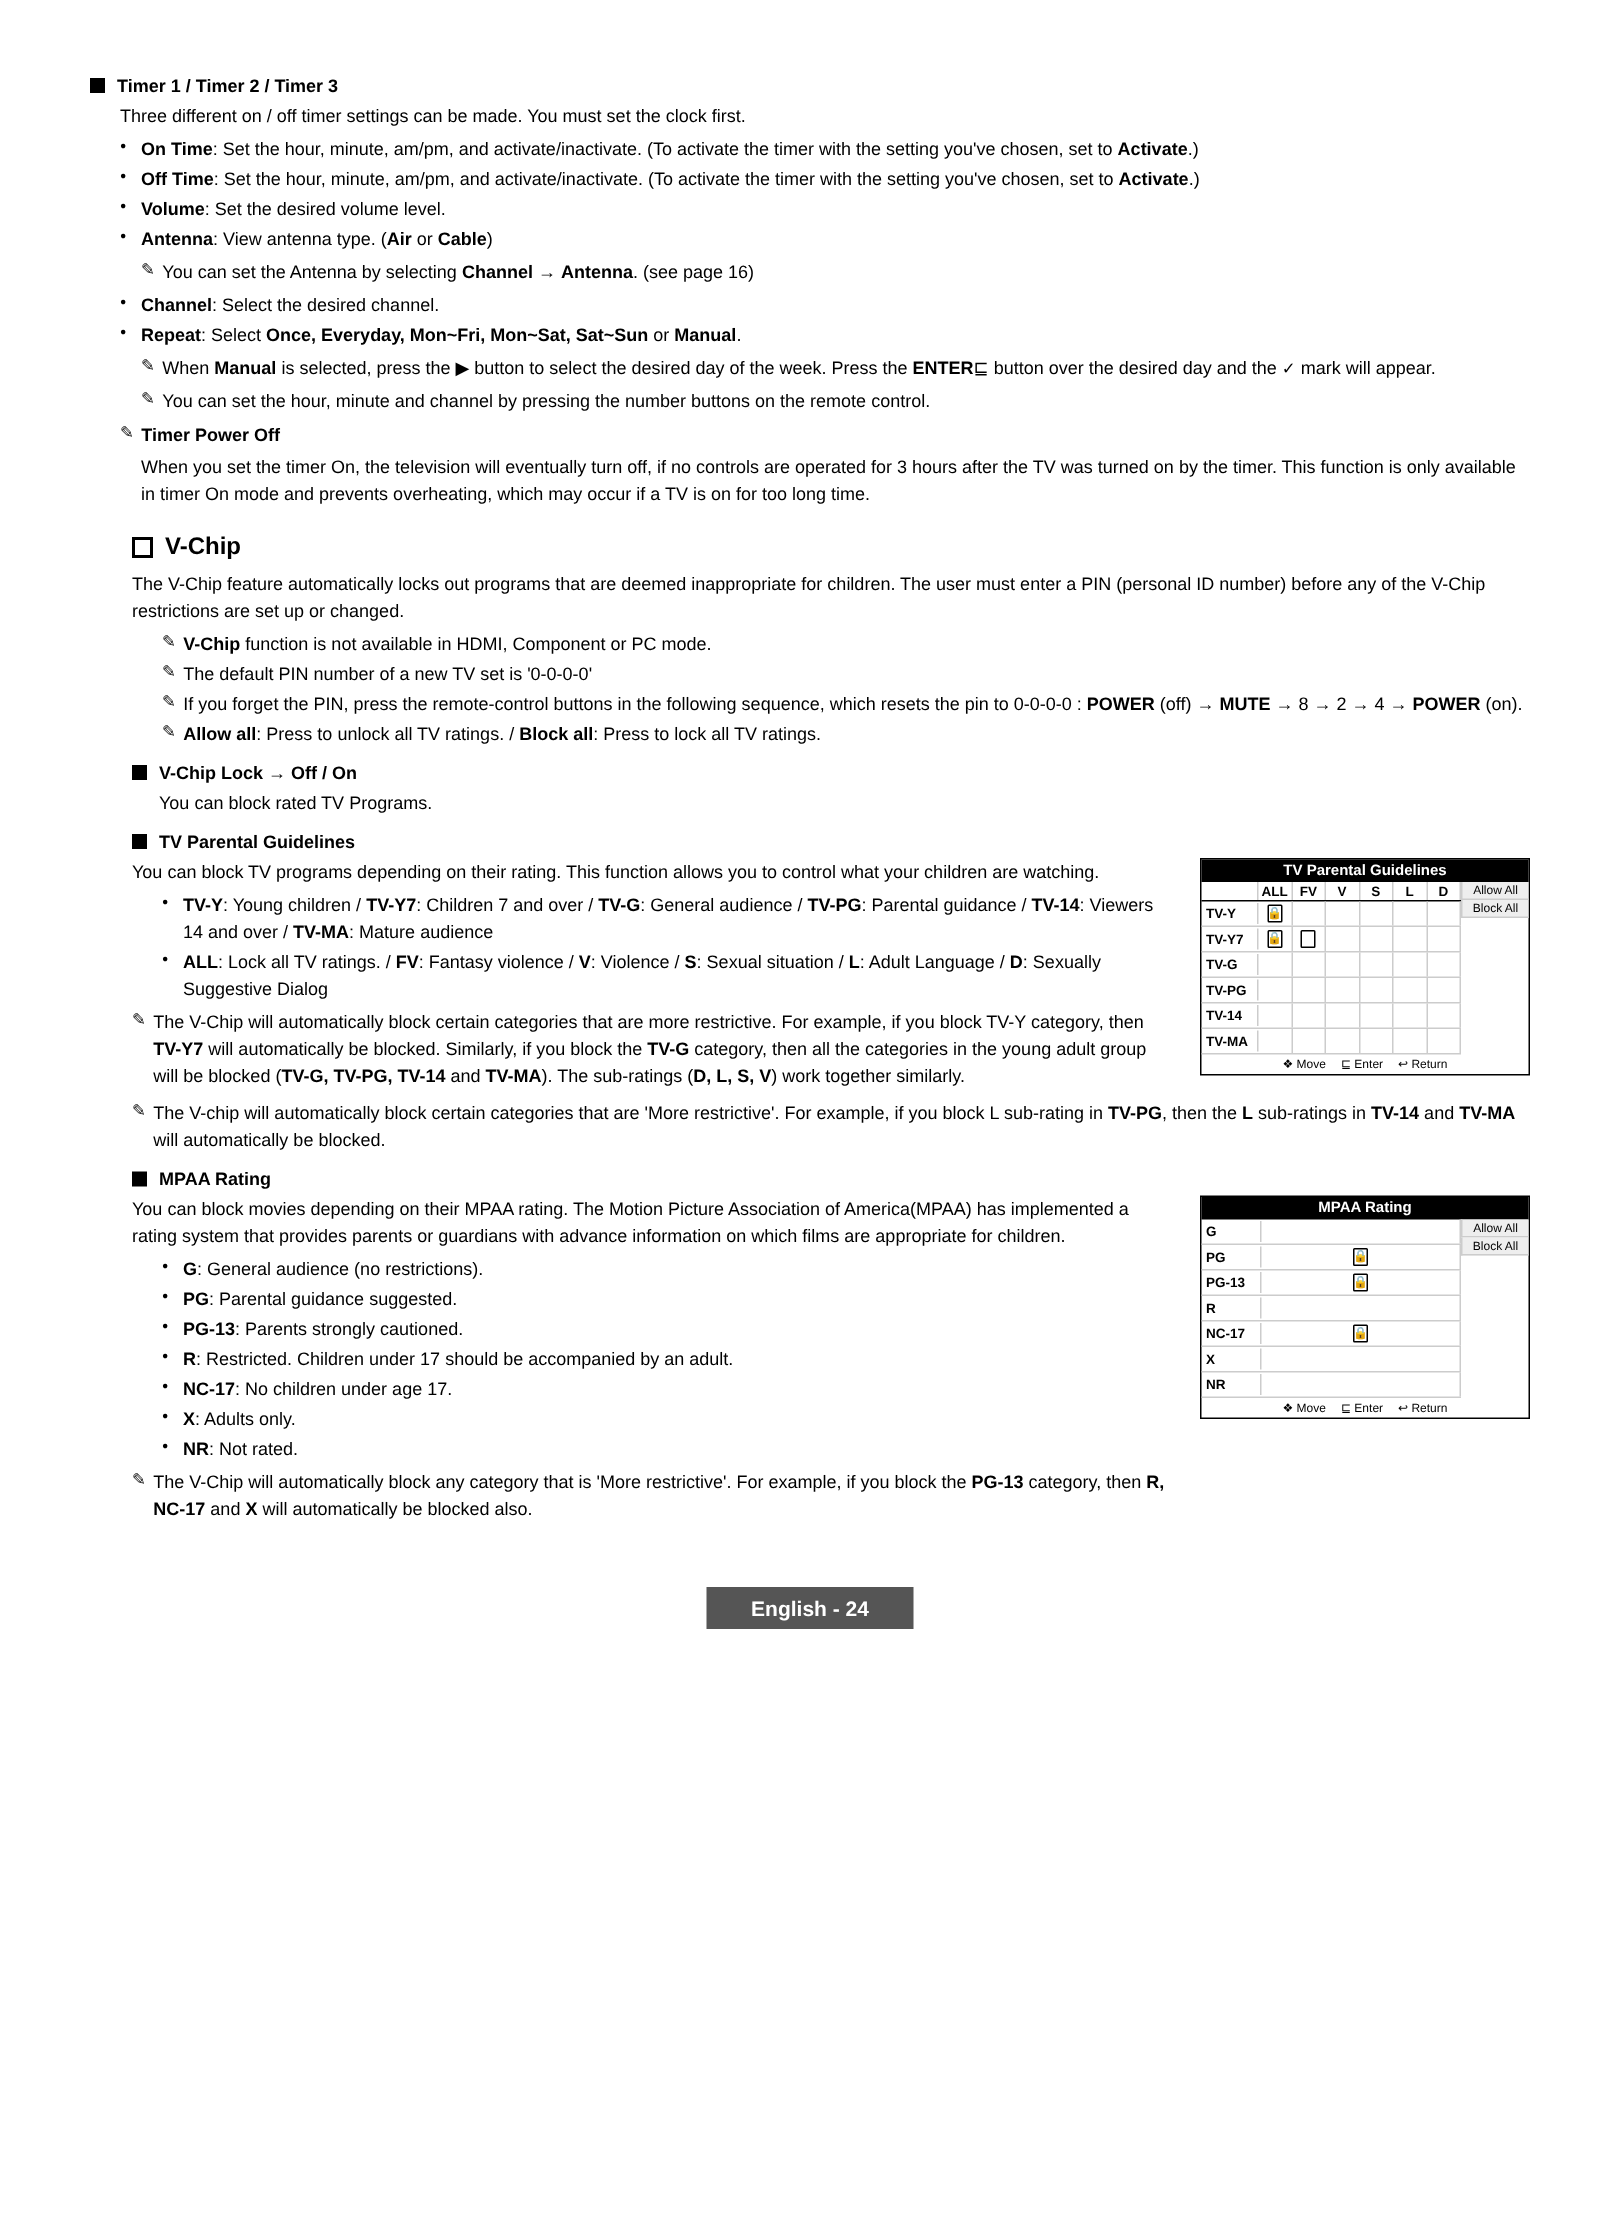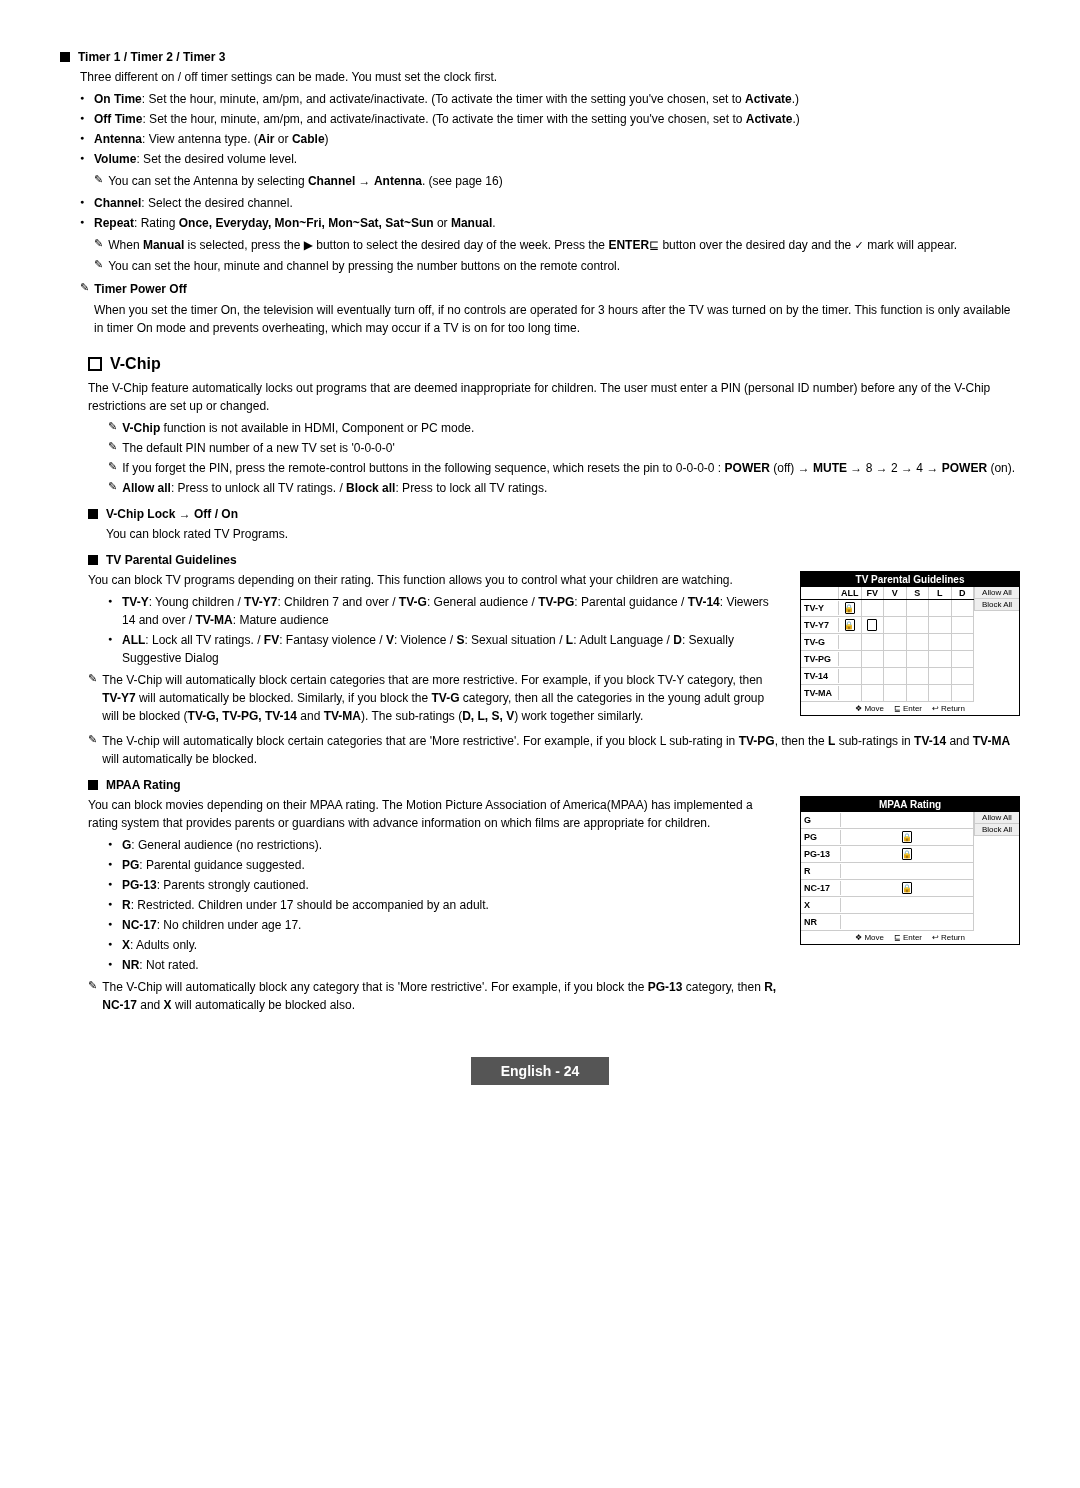--- a/index.html
+++ b/index.html
@@ -260,36 +260,36 @@
   </div>
   <p class="body-text indent-block">Three different on / off timer settings can be made. You must set the clock first.</p>
   <ul class="bullet-list">
     <li>
       <span class="bold">On Time</span><span>: Set the hour, minute, am/pm, and activate/inactivate. (To activate the timer with the setting you've chosen, set to </span><span class="bold">Activate</span><span>.)</span>
     </li>
     <li>
       <span class="bold">Off Time</span><span>: Set the hour, minute, am/pm, and activate/inactivate. (To activate the timer with the setting you've chosen, set to </span><span class="bold">Activate</span><span>.)</span>
     </li>
     <li>
-      <span class="bold">Antenna</span><span>: View antenna type. (</span><span class="bold">Air</span><span> or </span><span class="bold">Cable</span><span>)</span>
+      <span class="bold">Volume</span><span>: Set the desired volume level.</span>
     </li>
     <li>
-      <span class="bold">Volume</span><span>: Set the desired volume level.</span>
+      <span class="bold">Antenna</span><span>: View antenna type. (</span><span class="bold">Air</span><span> or </span><span class="bold">Cable</span><span>)</span>
     </li>
   </ul>
   <div class="note-block indent-block" style="margin-left:34px;margin-bottom:4px;">
     <span class="note-icon">✎</span>
     <span class="note-text">You can set the Antenna by selecting <span class="bold">Channel</span> → <span class="bold">Antenna</span>. (see page 16)</span>
   </div>
   <ul class="bullet-list">
     <li>
       <span class="bold">Channel</span><span>: Select the desired channel.</span>
     </li>
     <li>
-      <span class="bold">Repeat</span><span>: Rating </span><span class="bold">Once, Everyday, Mon~Fri, Mon~Sat, Sat~Sun</span><span> or </span><span class="bold">Manual</span><span>.</span>
+      <span class="bold">Repeat</span><span>: Select </span><span class="bold">Once, Everyday, Mon~Fri, Mon~Sat, Sat~Sun</span><span> or </span><span class="bold">Manual</span><span>.</span>
     </li>
   </ul>
   <div class="note-block indent-block" style="margin-left:34px;margin-bottom:3px;">
     <span class="note-icon">✎</span>
     <span class="note-text">When <span class="bold">Manual</span> is selected, press the ▶ button to select the desired day of the week. Press the <span class="bold">ENTER</span>⊑ button over the desired day and the <span class="checkmark">✓</span> mark will appear.</span>
   </div>
   <div class="note-block indent-block" style="margin-left:34px;margin-bottom:5px;">
     <span class="note-icon">✎</span>
     <span class="note-text">You can set the hour, minute and channel by pressing the number buttons on the remote control.</span>
   </div>

